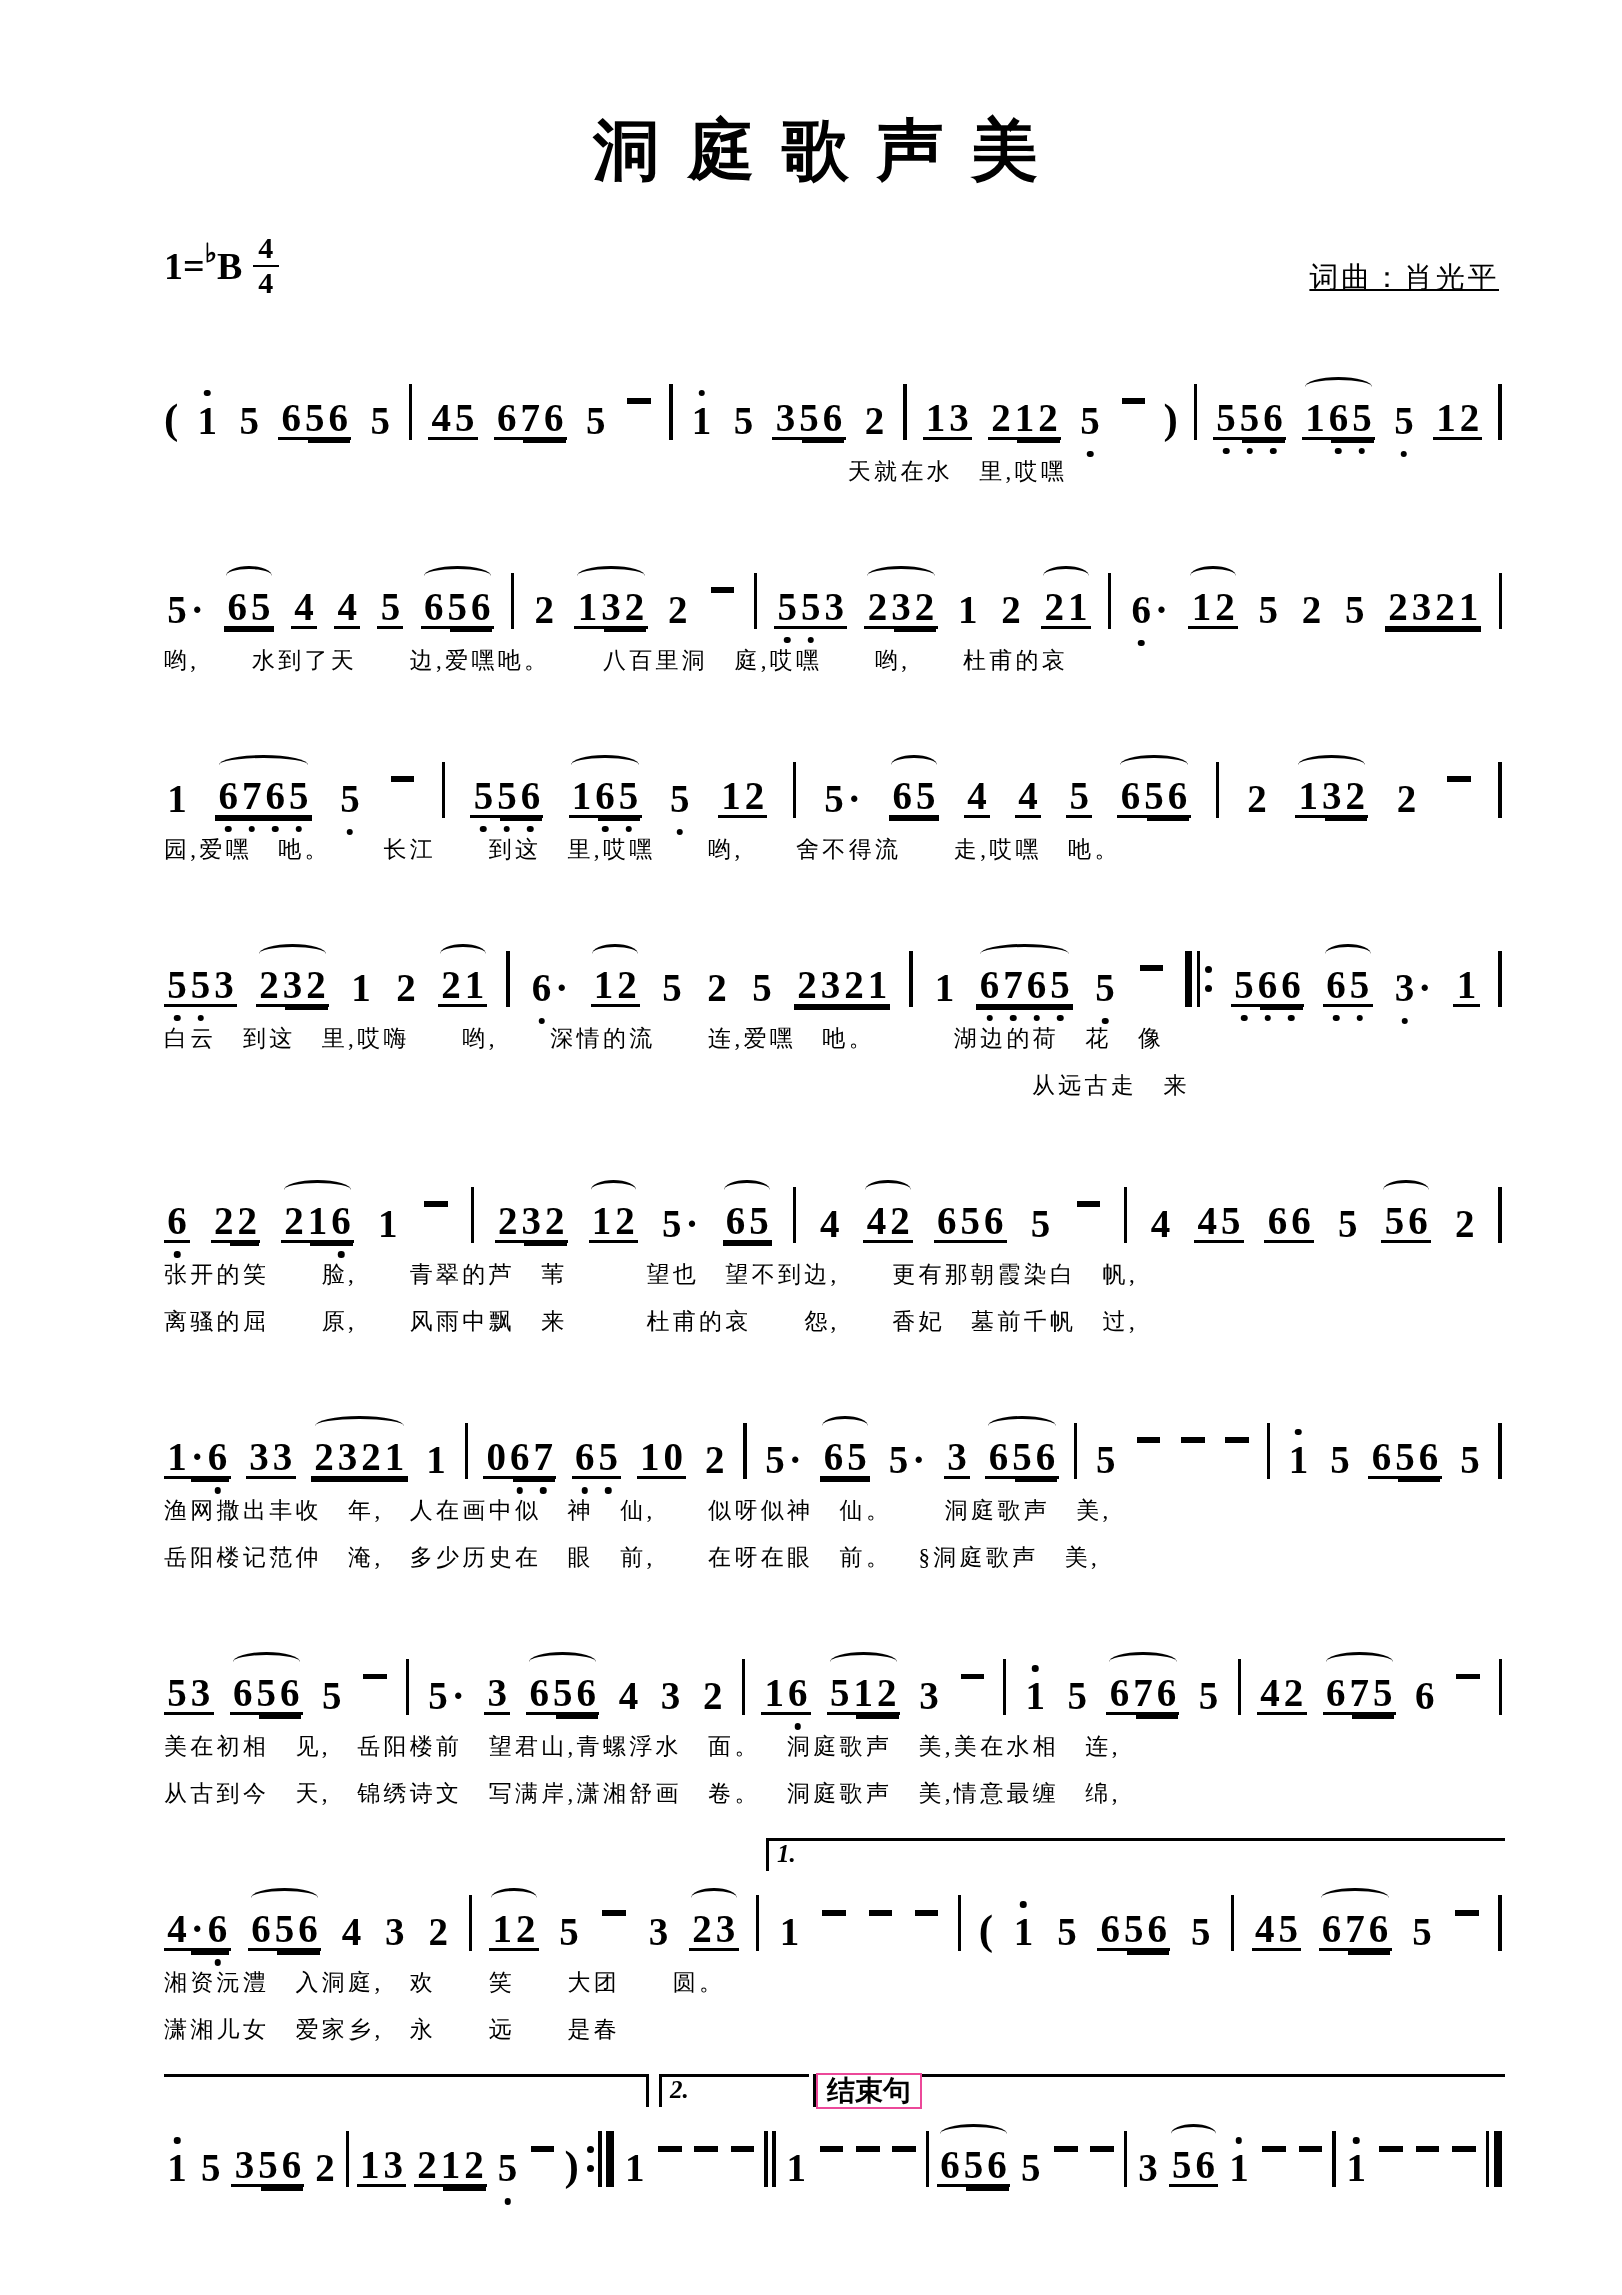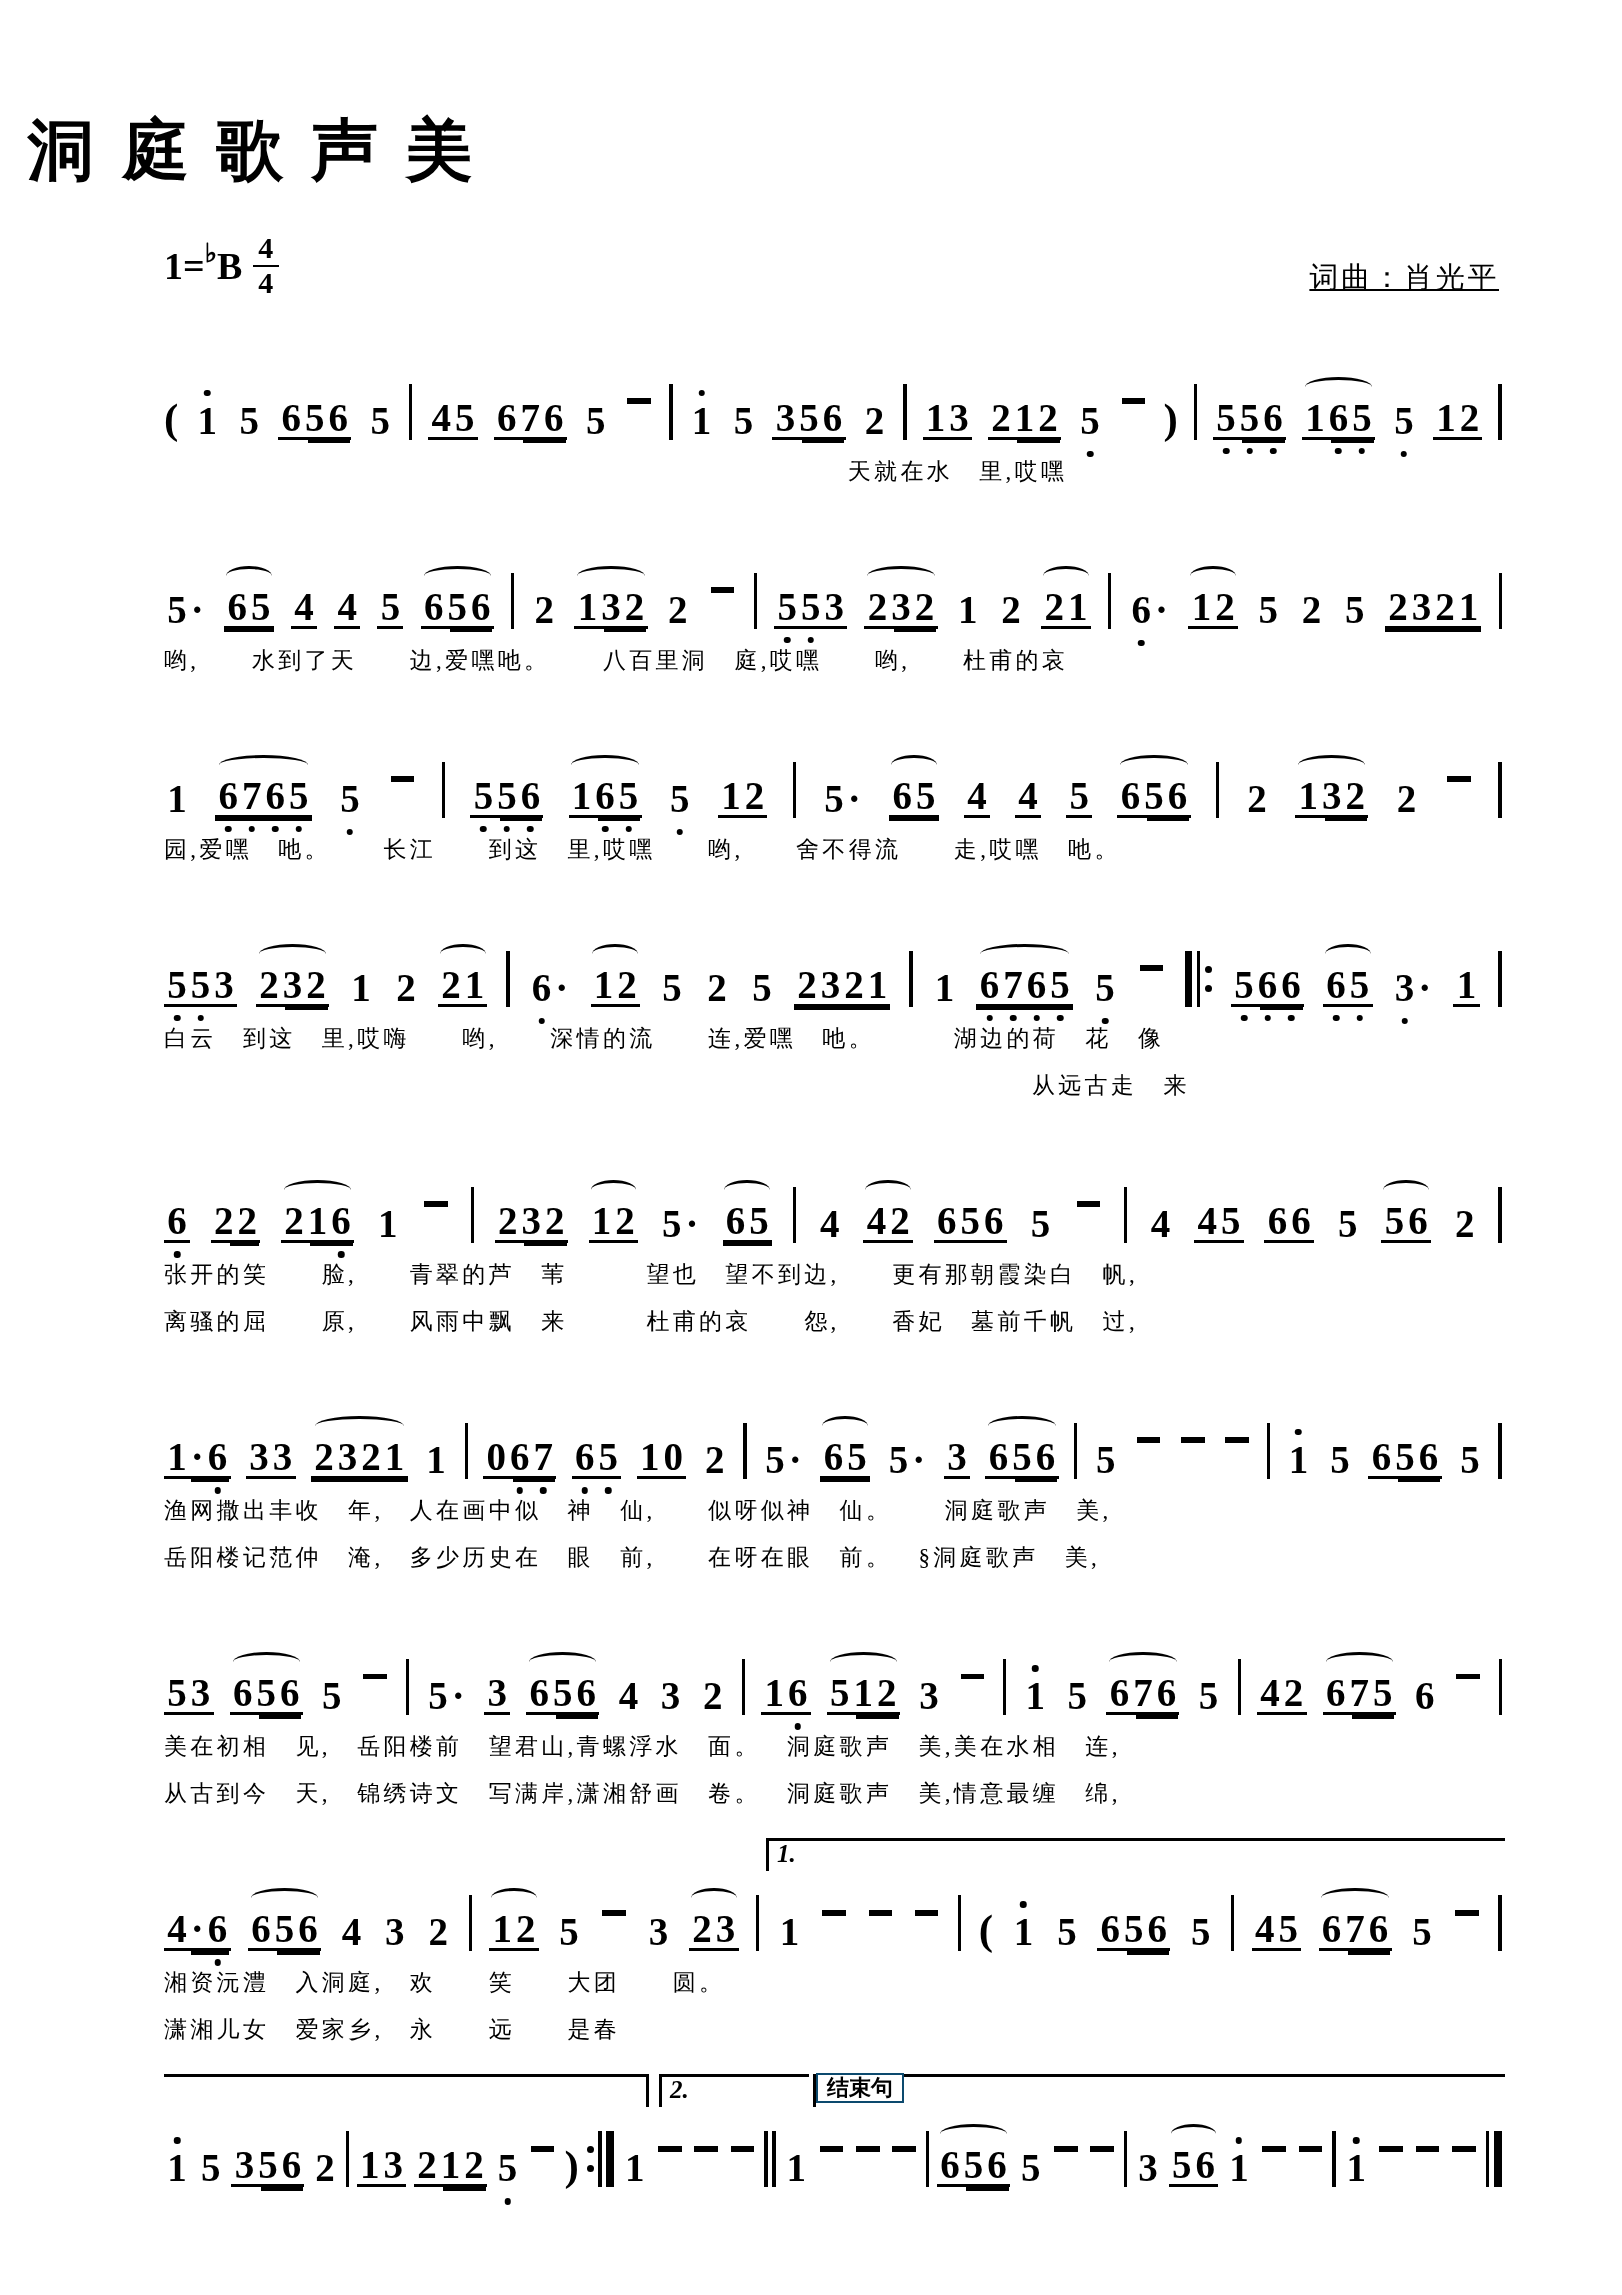--- a/index.html
+++ b/index.html
@@ -1,19 +1,19 @@
 <!DOCTYPE html>
 <html style="font-size:10.5px"><head>
 <meta charset="utf-8">
 <style>
   html,body{margin:0;padding:0;background:#888;}
   .page{width:1623px;height:2295px;background:#ffffff;position:relative;overflow:hidden;
         font-family:"Liberation Serif",serif;color:#000;}
-  .title{text-align:left;margin:0;padding-top:105px;font-size:67px;font-weight:bold;
-         letter-spacing:27.5px;text-indent:27.5px;}
+  .title{text-align:center;margin:0;padding-top:105px;font-size:67px;font-weight:bold;
+         letter-spacing:27.5px;text-indent:27.5px;padding-left:8px;}
   .meta-row{display:flex;justify-content:space-between;align-items:flex-end;
             margin:38px 124px 0 164px;}
   .keysig{font-size:38px;font-weight:bold;display:flex;align-items:center;line-height:1;}
   .keysig .flat{font-size:26px;position:relative;top:-11.8px;font-weight:bold;}
   .frac{display:inline-flex;flex-direction:column;align-items:center;font-size:30px;
         line-height:.95;margin-left:10.5px;font-weight:bold;}
   .fracline{display:block;width:26px;height:2.6px;background:#000;margin:2px 0;}
   .credit{font-size:29px;letter-spacing:2.6px;text-decoration:underline;}
   .score{margin:19.6px 121px 0 164px;}
   .system{position:relative;margin-top:39px;}
@@ -41,21 +41,21 @@
            align-self:flex-end;}
   .rd{width:7.2px;height:7.2px;border-radius:50%;background:#000;}
   .paren{font-size:43px;font-weight:bold;line-height:1;align-self:flex-end;}
   .lyr{font-size:23px;letter-spacing:3.3px;margin-top:18.3px;white-space:pre;line-height:1.25;
        font-family:"Liberation Serif",serif;}
   .volta{position:absolute;top:-10.5px;height:30px;border-top:3.3px solid #000;}
   .volta.tickL{border-left:3.3px solid #000;}
   .volta.tickR{border-right:3.3px solid #000;}
   .vlab{font-size:25px;font-style:italic;font-weight:bold;padding-left:7.9px;line-height:1;
         display:inline-block;}
-  .vlab.boxed{border:2px solid #0c4a6e;font-style:normal;font-weight:bold;font-size:22px;
+  .vlab.boxed{border:2px solid #ec4899;font-style:normal;font-weight:bold;font-size:28px;
               padding:2px 9.2px;margin-left:0;position:relative;top:-3.3px;background:#fff;}
 </style>
 </head>
 <body>
 
 <div class="page">
   <h1 class="title">洞庭歌声美</h1>
 
   <div class="meta-row">
     <div class="keysig">

